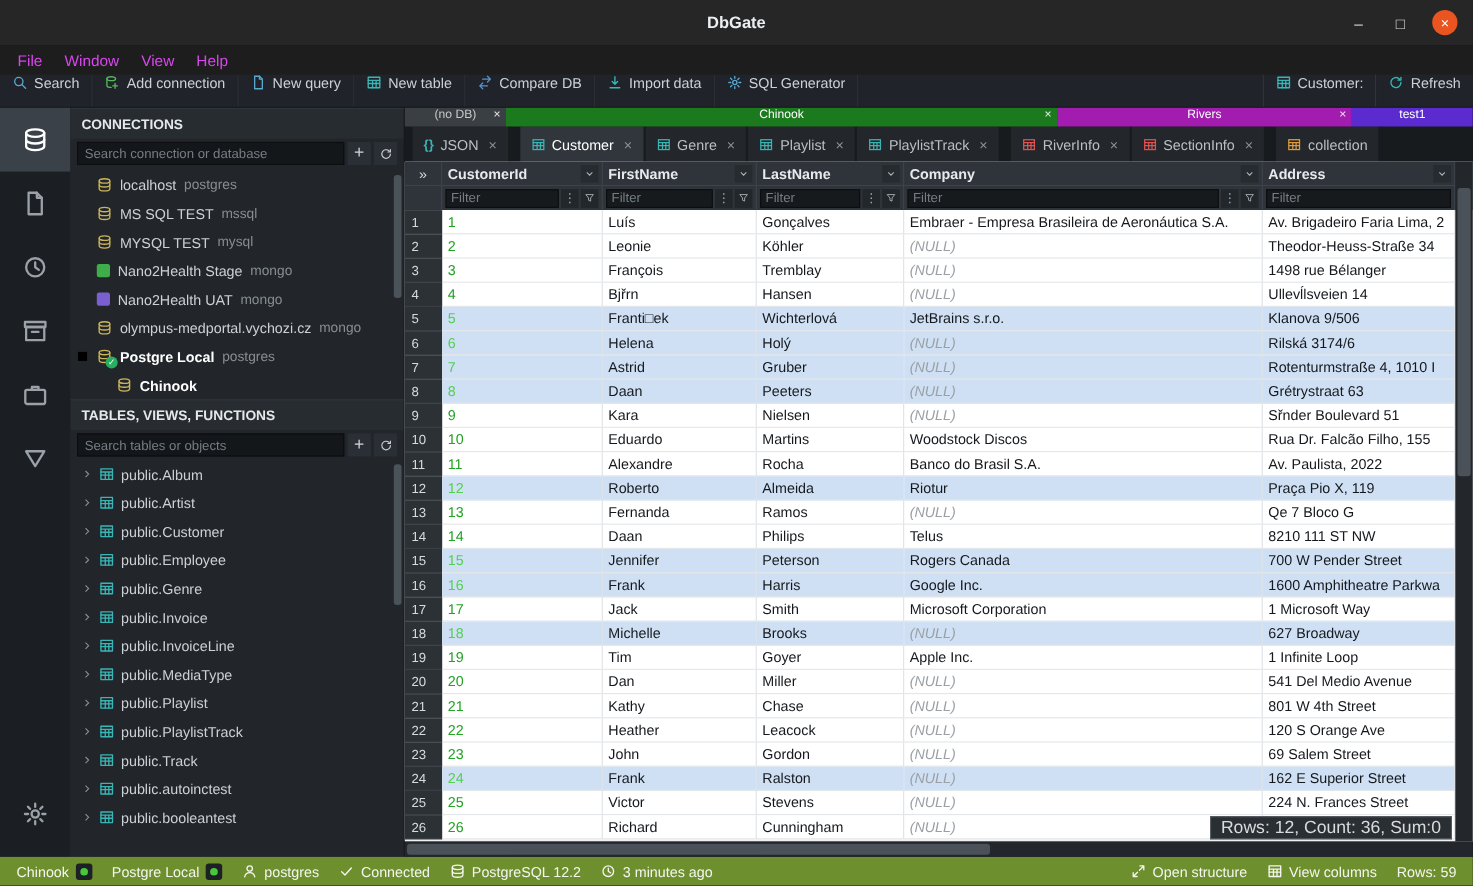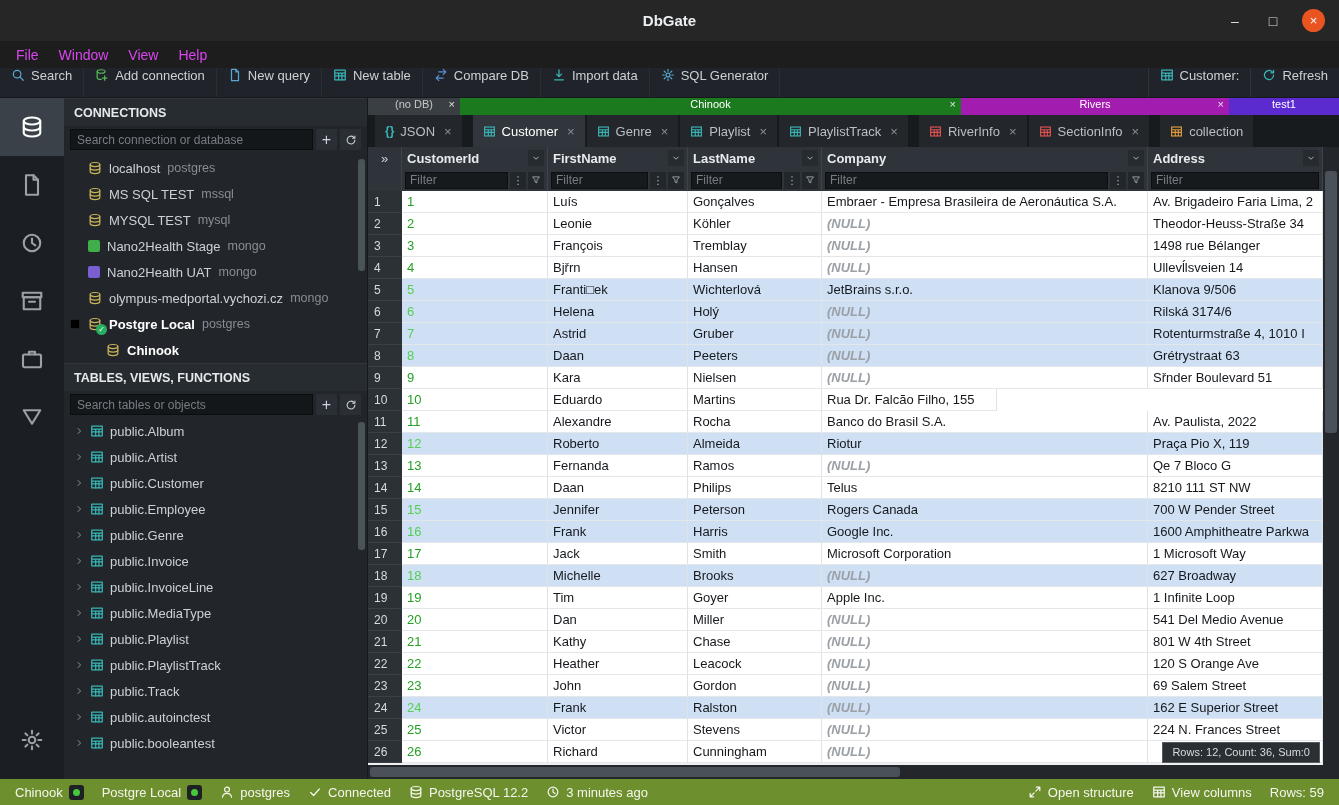--- a/index.html
+++ b/index.html
@@ -89,28 +89,28 @@
   .fbtn { width:16px; height:17px; background:#22272c; color:#aab1b8; display:flex; align-items:center; justify-content:center; font-size:11px; flex:0 0 auto; }
   .fbtn svg { width:10px; height:10px; }
 
   .grows { position:absolute; top:44px; left:0; right:16px; bottom:0; background:#eef0f2; overflow:hidden; }
   .grow { display:flex; height:22px; background:#ffffff; }
   .rn { width:34px; flex:0 0 auto; background:#2c3136; color:#d6dbdf; font-size:12px; display:flex; align-items:center; padding-left:6px; border-bottom:1px solid #3a4046; }
   .cell { display:flex; align-items:center; padding-left:5px; font-size:13px; color:#15181c; border-right:1px solid #dfe2e6; border-bottom:1px solid #e4e7ea; white-space:nowrap; overflow:hidden; flex:0 0 auto; }
   .cid { color:#23a123; }
   .rsel .cell { background:#cfe0f4; }
   .cidsel { background:#1c4878; color:#54cf54; }
-  .nul { color:#9aa0a6; font-style:italic;font-weight:bold; }
+  .nul { color:#9aa0a6; font-style:italic; }
 
   .vscroll { position:absolute; top:0; right:0; bottom:0; width:16px; background:#23272b; }
   .vthumb { position:absolute; left:2px; right:2px; top:24px; height:262px; background:#4b5158; border-radius:3px; }
   .hscroll { height:14px; background:#23272b; position:relative; flex:0 0 auto; }
   .hthumb { position:absolute; left:2px; top:2px; height:10px; width:530px; background:#4b5158; border-radius:3px; }
 
-  .gridtip { position:absolute; right:19px; bottom:2px; background:#2a2f34; border:1px solid #565c63; color:#d8dcde; font-size:11px; padding:1px 9px; z-index:5; line-height:17px; }
+  .gridtip { position:absolute; right:19px; bottom:2px; background:#2a2f34; border:1px solid #565c63; color:#d8dcde; font-size:16px; padding:1px 9px; z-index:5; line-height:17px; }
 
   
   .statusbar { height:26px; background:#6e8f2e; display:flex; align-items:center; color:#f4f6ee; font-size:13px; padding:0 6px; flex:0 0 auto; }
   .sitem { display:flex; align-items:center; gap:6px; padding:0 9px; }
   .sitem svg { width:14px; height:14px; }
   .dotbadge { width:15px; height:15px; background:#1d2125; border-radius:3px; display:flex; align-items:center; justify-content:center; }
   .dotbadge .dot { width:7px; height:7px; border-radius:50%; background:#46c73c; }
   .sspacer { flex:1; }
 
   .icw { display:inline-flex; }
@@ -832,20 +832,21 @@
               <div class="cell" style="width:326px">
                 <span class="nul">(NULL)</span>
               </div>
               <div class="cell" style="width:175px">Sřnder Boulevard 51</div>
             </div>
             <div class="grow">
               <div class="rn">10</div>
               <div class="cell cid" style="width:146px">10</div>
               <div class="cell" style="width:140px">Eduardo</div>
               <div class="cell" style="width:134px">Martins</div>
+              <div class="cell" style="width:326px">Woodstock Discos</div>
               <div class="cell" style="width:175px">Rua Dr. Falcão Filho, 155</div>
             </div>
             <div class="grow">
               <div class="rn">11</div>
               <div class="cell cid" style="width:146px">11</div>
               <div class="cell" style="width:140px">Alexandre</div>
               <div class="cell" style="width:134px">Rocha</div>
               <div class="cell" style="width:326px">Banco do Brasil S.A.</div>
               <div class="cell" style="width:175px">Av. Paulista, 2022</div>
             </div>

